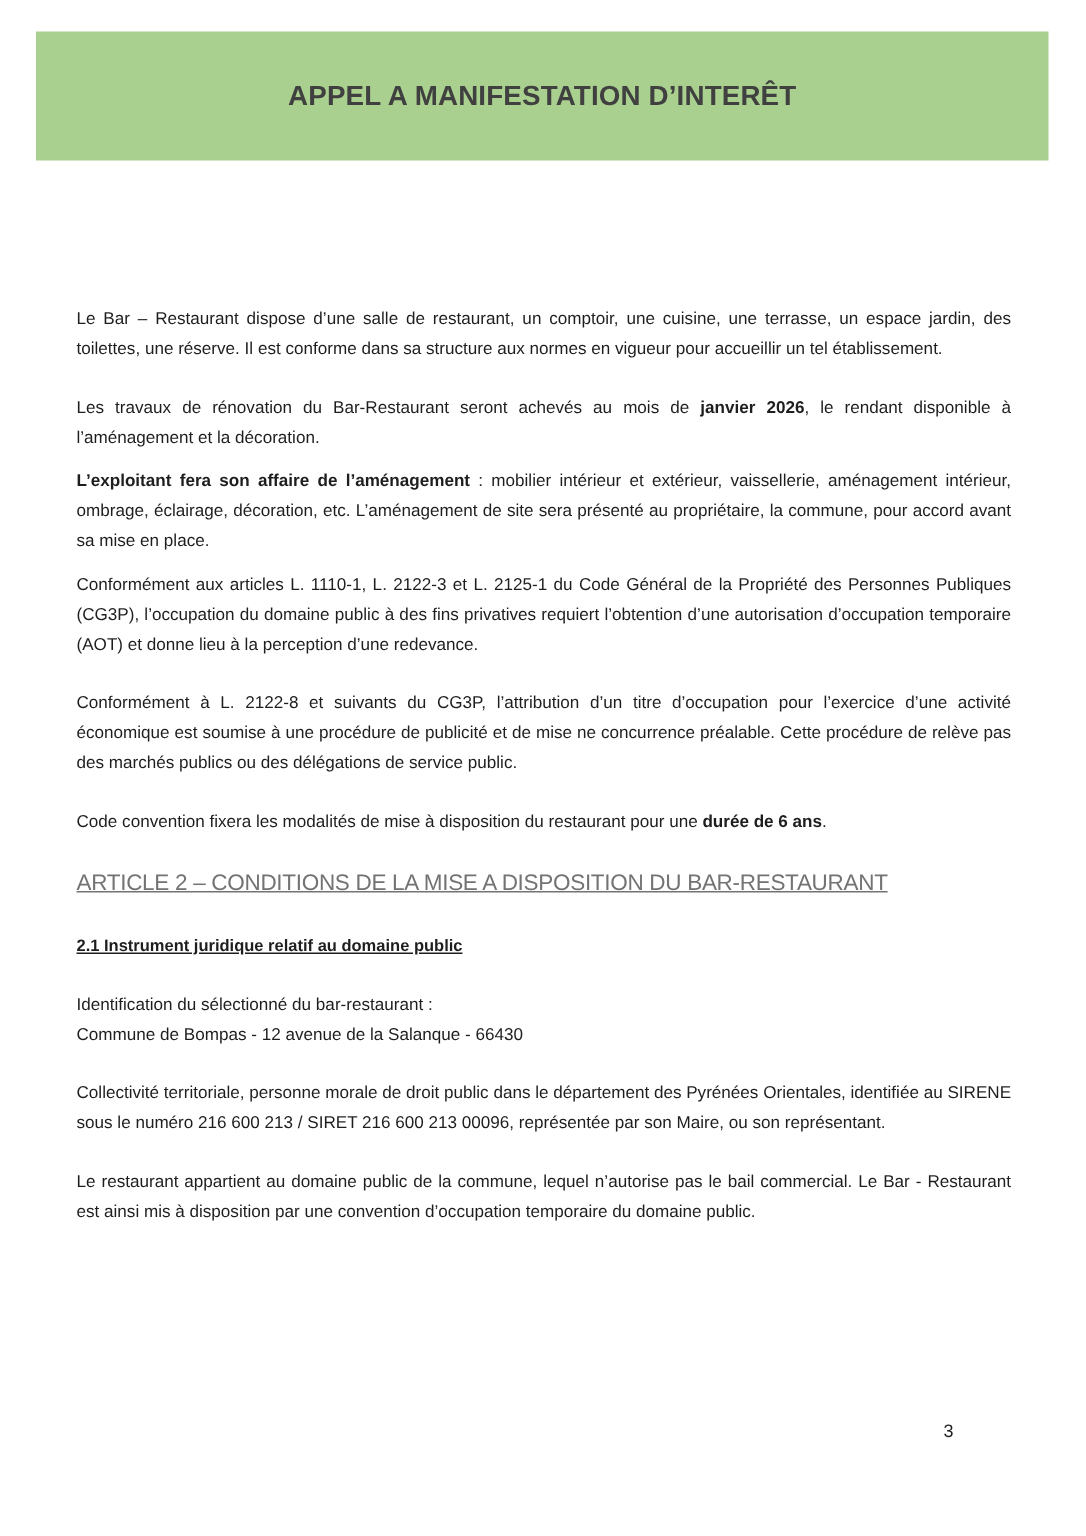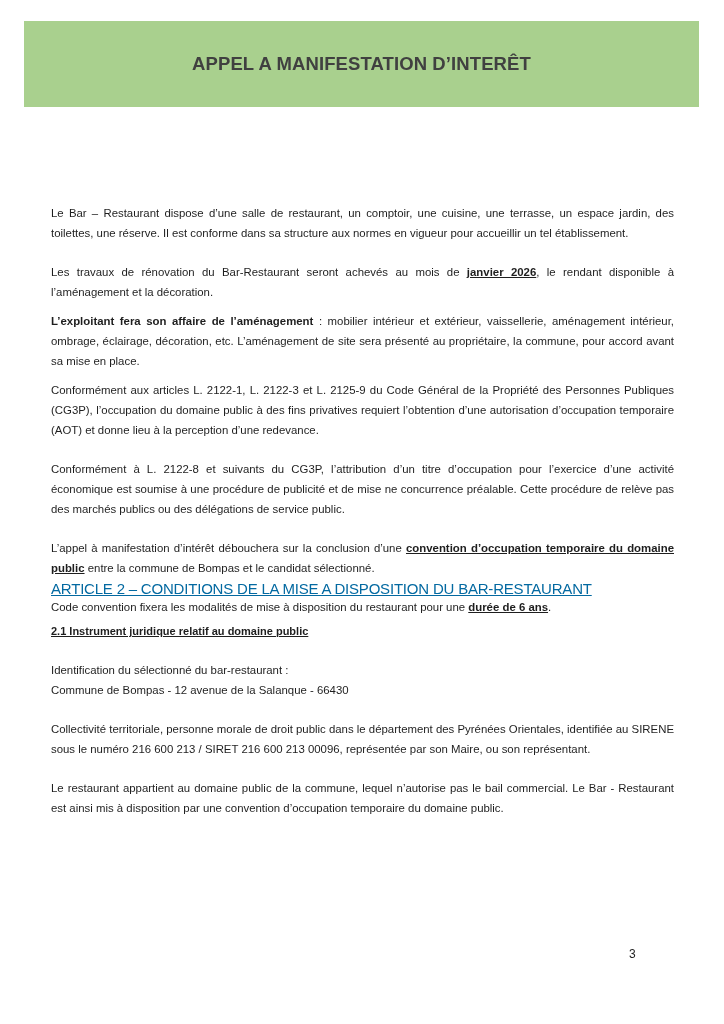--- a/index.html
+++ b/index.html
@@ -6,42 +6,41 @@
   body { width: 724px; height: 1024px; position: relative; overflow: hidden;
          font-family: "Liberation Sans", sans-serif; color: #1e1e1e; }
   .banner { position: absolute; left: 24px; top: 21px; width: 675px; height: 86px;
             background: #a9d08e; display: flex; align-items: center; justify-content: center; }
   .banner-title { color: #404040; font-size: 18.5px; font-weight: bold; letter-spacing: 0.1px; }
   .content { position: absolute; left: 51px; top: 155px; width: 623px; margin-top: 48px; }
   p { margin: 0; font-size: 11.4px; line-height: 20px; text-align: justify; }
   .gap-l { margin-top: 19px; }
   .gap-m { margin-top: 9px; }
   .b { font-weight: bold; }
-  .u { text-decoration: underline; }
-  .article { position: absolute; left: 51px; top: 580px; color: #0369a1; font-size: 15px;
+  .u { }
+  .article { position: absolute; left: 51px; top: 580px; color: #737373; font-size: 15px;
              text-decoration: underline; white-space: nowrap; letter-spacing: -0.2px; }
   .sub { position: absolute; left: 51px; top: 625px; font-size: 11px; font-weight: bold;
          text-decoration: underline; }
   .content2 { position: absolute; left: 51px; top: 660px; width: 623px; }
   .page-num { position: absolute; left: 629px; top: 947px; font-size: 12px; }
 </style>
 </head>
 <body>
 
 <div class="banner">
   <span class="banner-title">APPEL A MANIFESTATION D’INTERÊT</span>
 </div>
 
 <div class="content">
   <p>Le Bar – Restaurant dispose d’une salle de restaurant, un comptoir, une cuisine, une terrasse, un espace jardin, des toilettes, une réserve. Il est conforme dans sa structure aux normes en vigueur pour accueillir un tel établissement.</p>
   <p class="gap-l"><span>Les travaux de rénovation du Bar-Restaurant seront achevés au mois de </span><span class="b u">janvier 2026</span><span>, le rendant disponible à l’aménagement et la décoration.</span></p>
   <p class="gap-m"><span class="b">L’exploitant fera son affaire de l’aménagement</span><span> : mobilier intérieur et extérieur, vaissellerie, aménagement intérieur, ombrage, éclairage, décoration, etc. L’aménagement de site sera présenté au propriétaire, la commune, pour accord avant sa mise en place.</span></p>
-  <p class="gap-m">Conformément aux articles L. 2122-1, L. 2122-3 et L. 2125-9 du Code Général de la Propriété des Personnes Publiques (CG3P), l’occupation du domaine public à des fins privatives requiert l’obtention d’une autorisation d’occupation temporaire (AOT) et donne lieu à la perception d’une redevance.</p>
+  <p class="gap-m">Conformément aux articles L. 1110-1, L. 2122-3 et L. 2125-1 du Code Général de la Propriété des Personnes Publiques (CG3P), l’occupation du domaine public à des fins privatives requiert l’obtention d’une autorisation d’occupation temporaire (AOT) et donne lieu à la perception d’une redevance.</p>
   <p class="gap-l">Conformément à L. 2122-8 et suivants du CG3P, l’attribution d’un titre d’occupation pour l’exercice d’une activité économique est soumise à une procédure de publicité et de mise ne concurrence préalable. Cette procédure de relève pas des marchés publics ou des délégations de service public.</p>
-  <p class="gap-l"><span>L’appel à manifestation d’intérêt débouchera sur la conclusion d’une </span><span class="b u">convention d’occupation temporaire du domaine public</span><span> entre la commune de Bompas et le candidat sélectionné.</span></p>
   <p class="gap-l"><span>Code convention fixera les modalités de mise à disposition du restaurant pour une </span><span class="b u">durée de 6 ans</span><span>.</span></p>
 </div>
 
 <div class="article">ARTICLE 2 – CONDITIONS DE LA MISE A DISPOSITION DU BAR-RESTAURANT</div>
 <div class="sub">2.1 Instrument juridique relatif au domaine public</div>
 
 <div class="content2">
   <p>Identification du sélectionné du bar-restaurant :</p>
   <p>Commune de Bompas - 12 avenue de la Salanque - 66430</p>
   <p class="gap-l">Collectivité territoriale, personne morale de droit public dans le département des Pyrénées Orientales, identifiée au SIRENE sous le numéro 216 600 213 / SIRET 216 600 213 00096, représentée par son Maire, ou son représentant.</p>

